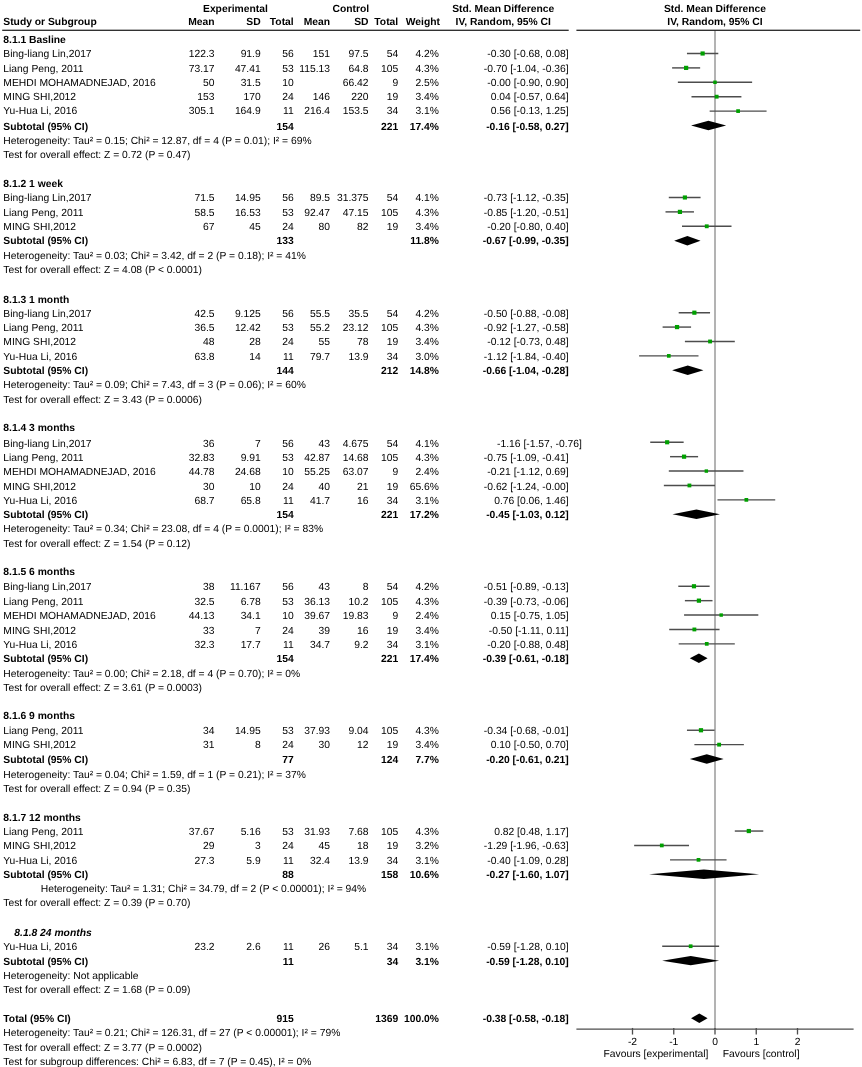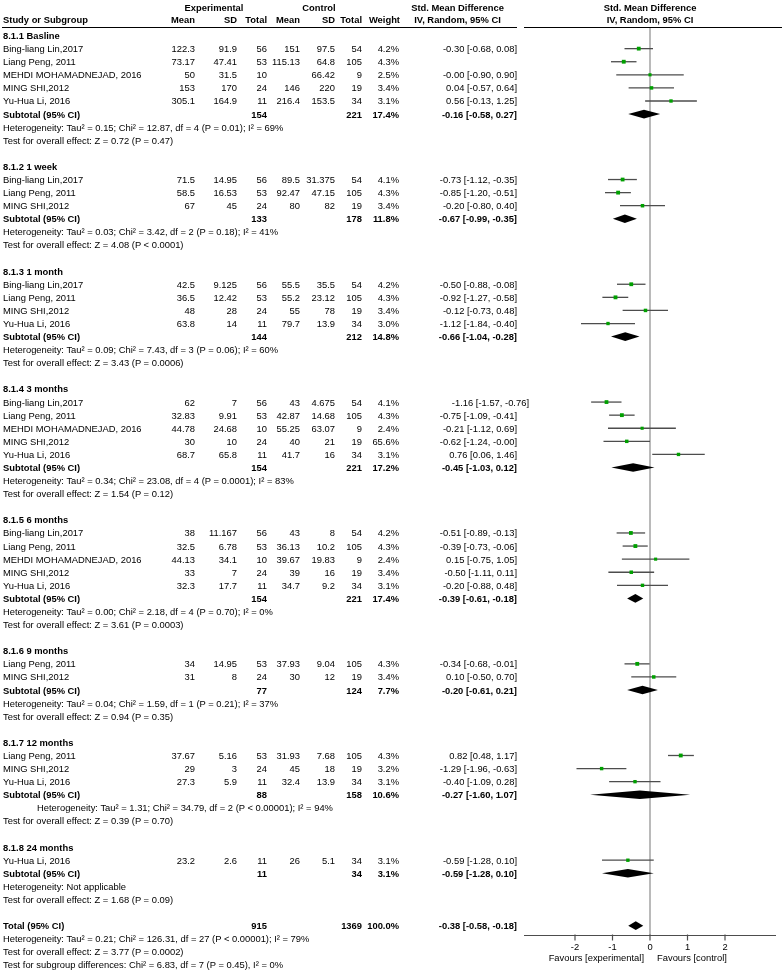--- a/index.html
+++ b/index.html
@@ -137,20 +137,21 @@
       </div>
       <div class="row" style="top: 55.18px; height: 13.09px; line-height: 13.09px;">
         <span class="cell" style="left:3px;">Liang Peng, 2011</span>
         <span class="cell" style="width:195px;text-align:right;">73.17</span>
         <span class="cell" style="width:237px;text-align:right;">47.41</span>
         <span class="cell" style="width:267px;text-align:right;">53</span>
         <span class="cell" style="width:300px;text-align:right;">115.13</span>
         <span class="cell" style="width:335px;text-align:right;">64.8</span>
         <span class="cell" style="width:362px;text-align:right;">105</span>
         <span class="cell" style="width:399px;text-align:right;">4.3%</span>
+        <span class="cell" style="width:517px;text-align:right;">-0.70 [-1.04, -0.36]</span>
       </div>
       <div class="row" style="top: 68.27px; height: 13.09px; line-height: 13.09px;">
         <span class="cell" style="left:3px;">MEHDI MOHAMADNEJAD, 2016</span>
         <span class="cell" style="width:195px;text-align:right;">50</span>
         <span class="cell" style="width:237px;text-align:right;">31.5</span>
         <span class="cell" style="width:267px;text-align:right;">10</span>
         <span class="cell" style="width:335px;text-align:right;">66.42</span>
         <span class="cell" style="width:362px;text-align:right;">9</span>
         <span class="cell" style="width:399px;text-align:right;">2.5%</span>
         <span class="cell" style="width:517px;text-align:right;">-0.00 [-0.90, 0.90]</span>
@@ -223,21 +224,20 @@
         <span class="cell" style="width:267px;text-align:right;">24</span>
         <span class="cell" style="width:300px;text-align:right;">80</span>
         <span class="cell" style="width:335px;text-align:right;">82</span>
         <span class="cell" style="width:362px;text-align:right;">19</span>
         <span class="cell" style="width:399px;text-align:right;">3.4%</span>
         <span class="cell" style="width:517px;text-align:right;">-0.20 [-0.80, 0.40]</span>
       </div>
       <div class="row" style="top: 212.26px; height: 13.09px; line-height: 13.09px;">
         <span class="cell b" style="left:3px;">Subtotal (95% CI)</span>
         <span class="cell b" style="width:267px;text-align:right;">133</span>
-        <span class="cell b" style="width:362px;text-align:right;">178</span>
         <span class="cell b" style="width:399px;text-align:right;">11.8%</span>
         <span class="cell b" style="width:517px;text-align:right;">-0.67 [-0.99, -0.35]</span>
       </div>
       <div class="row" style="top: 225.35px; height: 13.09px; line-height: 13.09px;">
         <span class="cell" style="left:3px;">Heterogeneity: Tau² = 0.03; Chi² = 3.42, df = 2 (P = 0.18); I² = 41%</span>
       </div>
       <div class="row" style="top: 238.44px; height: 13.09px; line-height: 13.09px;">
         <span class="cell" style="left:3px;">Test for overall effect: Z = 4.08 (P &lt; 0.0001)</span>
       </div>
       <div class="row" style="top: 251.53px; height: 13.09px; line-height: 13.09px;"></div>
@@ -300,21 +300,21 @@
       </div>
       <div class="row" style="top: 356.25px; height: 13.09px; line-height: 13.09px;">
         <span class="cell" style="left:3px;">Test for overall effect: Z = 3.43 (P = 0.0006)</span>
       </div>
       <div class="row" style="top: 369.34px; height: 13.09px; line-height: 13.09px;"></div>
       <div class="row" style="top: 382.43px; height: 13.09px; line-height: 13.09px;">
         <span class="cell b" style="left:3px;">8.1.4 3 months</span>
       </div>
       <div class="row" style="top: 395.52px; height: 13.09px; line-height: 13.09px;">
         <span class="cell" style="left:3px;">Bing-liang Lin,2017</span>
-        <span class="cell" style="width:195px;text-align:right;">62</span>
+        <span class="cell" style="width:195px;text-align:right;">36</span>
         <span class="cell" style="width:237px;text-align:right;">7</span>
         <span class="cell" style="width:267px;text-align:right;">56</span>
         <span class="cell" style="width:300px;text-align:right;">43</span>
         <span class="cell" style="width:335px;text-align:right;">4.675</span>
         <span class="cell" style="width:362px;text-align:right;">54</span>
         <span class="cell" style="width:399px;text-align:right;">4.1%</span>
         <span class="cell" style="width:517px;text-align:right;padding-left:12px;">-1.16 [-1.57, -0.76]</span>
       </div>
       <div class="row" style="top: 408.61px; height: 13.09px; line-height: 13.09px;">
         <span class="cell" style="left:3px;">Liang Peng, 2011</span>
@@ -529,21 +529,21 @@
         <span class="cell b" style="width:517px;text-align:right;">-0.27 [-1.60, 1.07]</span>
       </div>
       <div class="row" style="top: 801.31px; height: 13.09px; line-height: 13.09px;">
         <span class="cell" style="left:3px;padding-left:34px;">Heterogeneity: Tau² = 1.31; Chi² = 34.79, df = 2 (P &lt; 0.00001); I² = 94%</span>
       </div>
       <div class="row" style="top: 814.4px; height: 13.09px; line-height: 13.09px;">
         <span class="cell" style="left:3px;">Test for overall effect: Z = 0.39 (P = 0.70)</span>
       </div>
       <div class="row" style="top: 827.49px; height: 13.09px; line-height: 13.09px;"></div>
       <div class="row" style="top: 840.58px; height: 13.09px; line-height: 13.09px;">
-        <span class="cell b" style="left:3px;">8.1.8 24 months</span>
+        <span class="cell b" style="left:13px;font-style:italic;">8.1.8 24 months</span>
       </div>
       <div class="row" style="top: 853.67px; height: 13.09px; line-height: 13.09px;">
         <span class="cell" style="left:3px;">Yu-Hua Li, 2016</span>
         <span class="cell" style="width:195px;text-align:right;">23.2</span>
         <span class="cell" style="width:237px;text-align:right;">2.6</span>
         <span class="cell" style="width:267px;text-align:right;">11</span>
         <span class="cell" style="width:300px;text-align:right;">26</span>
         <span class="cell" style="width:335px;text-align:right;">5.1</span>
         <span class="cell" style="width:362px;text-align:right;">34</span>
         <span class="cell" style="width:399px;text-align:right;">3.1%</span>

